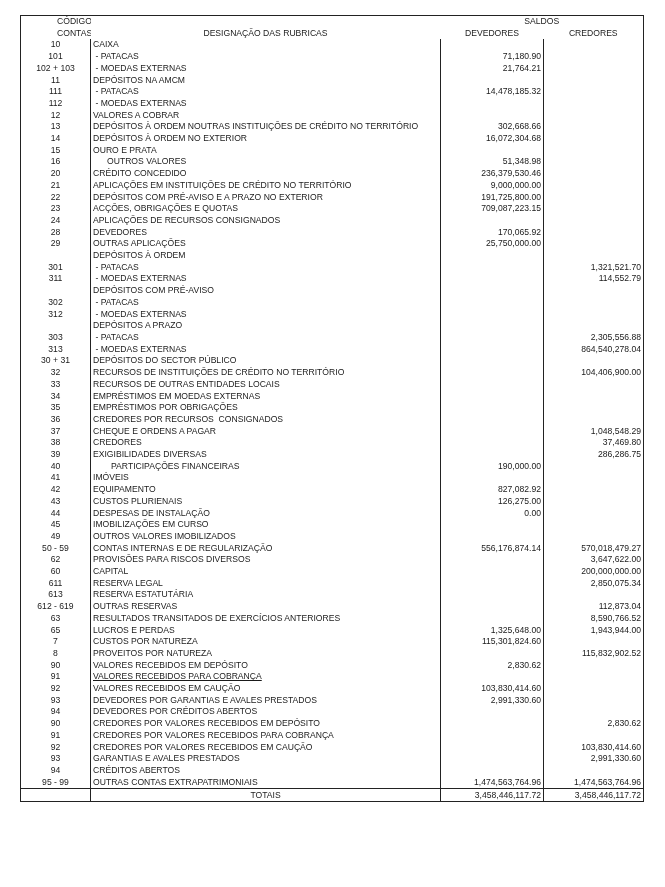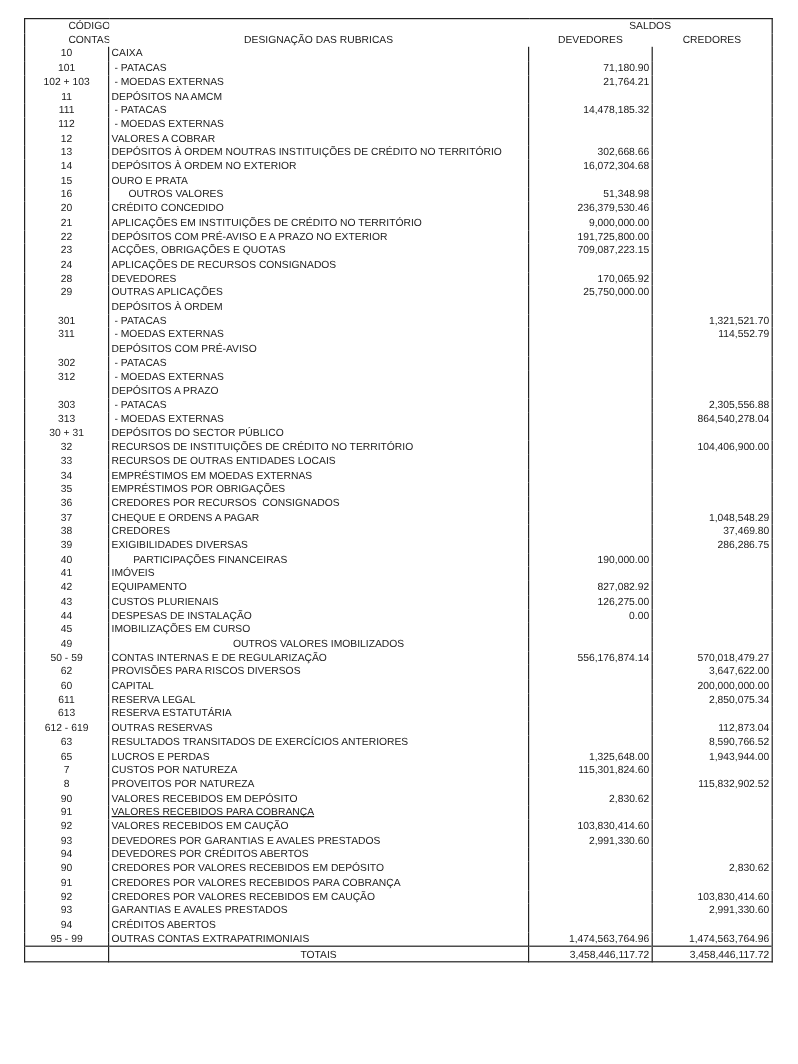--- a/index.html
+++ b/index.html
@@ -292,21 +292,21 @@
         <td class="num last"></td>
       </tr>
       <tr>
         <td class="code">45</td>
         <td class="desc" style="white-space: pre;">IMOBILIZAÇÕES EM CURSO</td>
         <td class="num"></td>
         <td class="num last"></td>
       </tr>
       <tr>
         <td class="code">49</td>
-        <td class="desc" style="white-space: pre; text-align: center;">OUTROS VALORES IMOBILIZADOS</td>
+        <td class="desc" style="white-space: pre;">OUTROS VALORES IMOBILIZADOS</td>
         <td class="num"></td>
         <td class="num last"></td>
       </tr>
       <tr>
         <td class="code">50 - 59</td>
         <td class="desc" style="white-space: pre;">CONTAS INTERNAS E DE REGULARIZAÇÃO</td>
         <td class="num">556,176,874.14</td>
         <td class="num last">570,018,479.27</td>
       </tr>
       <tr>

